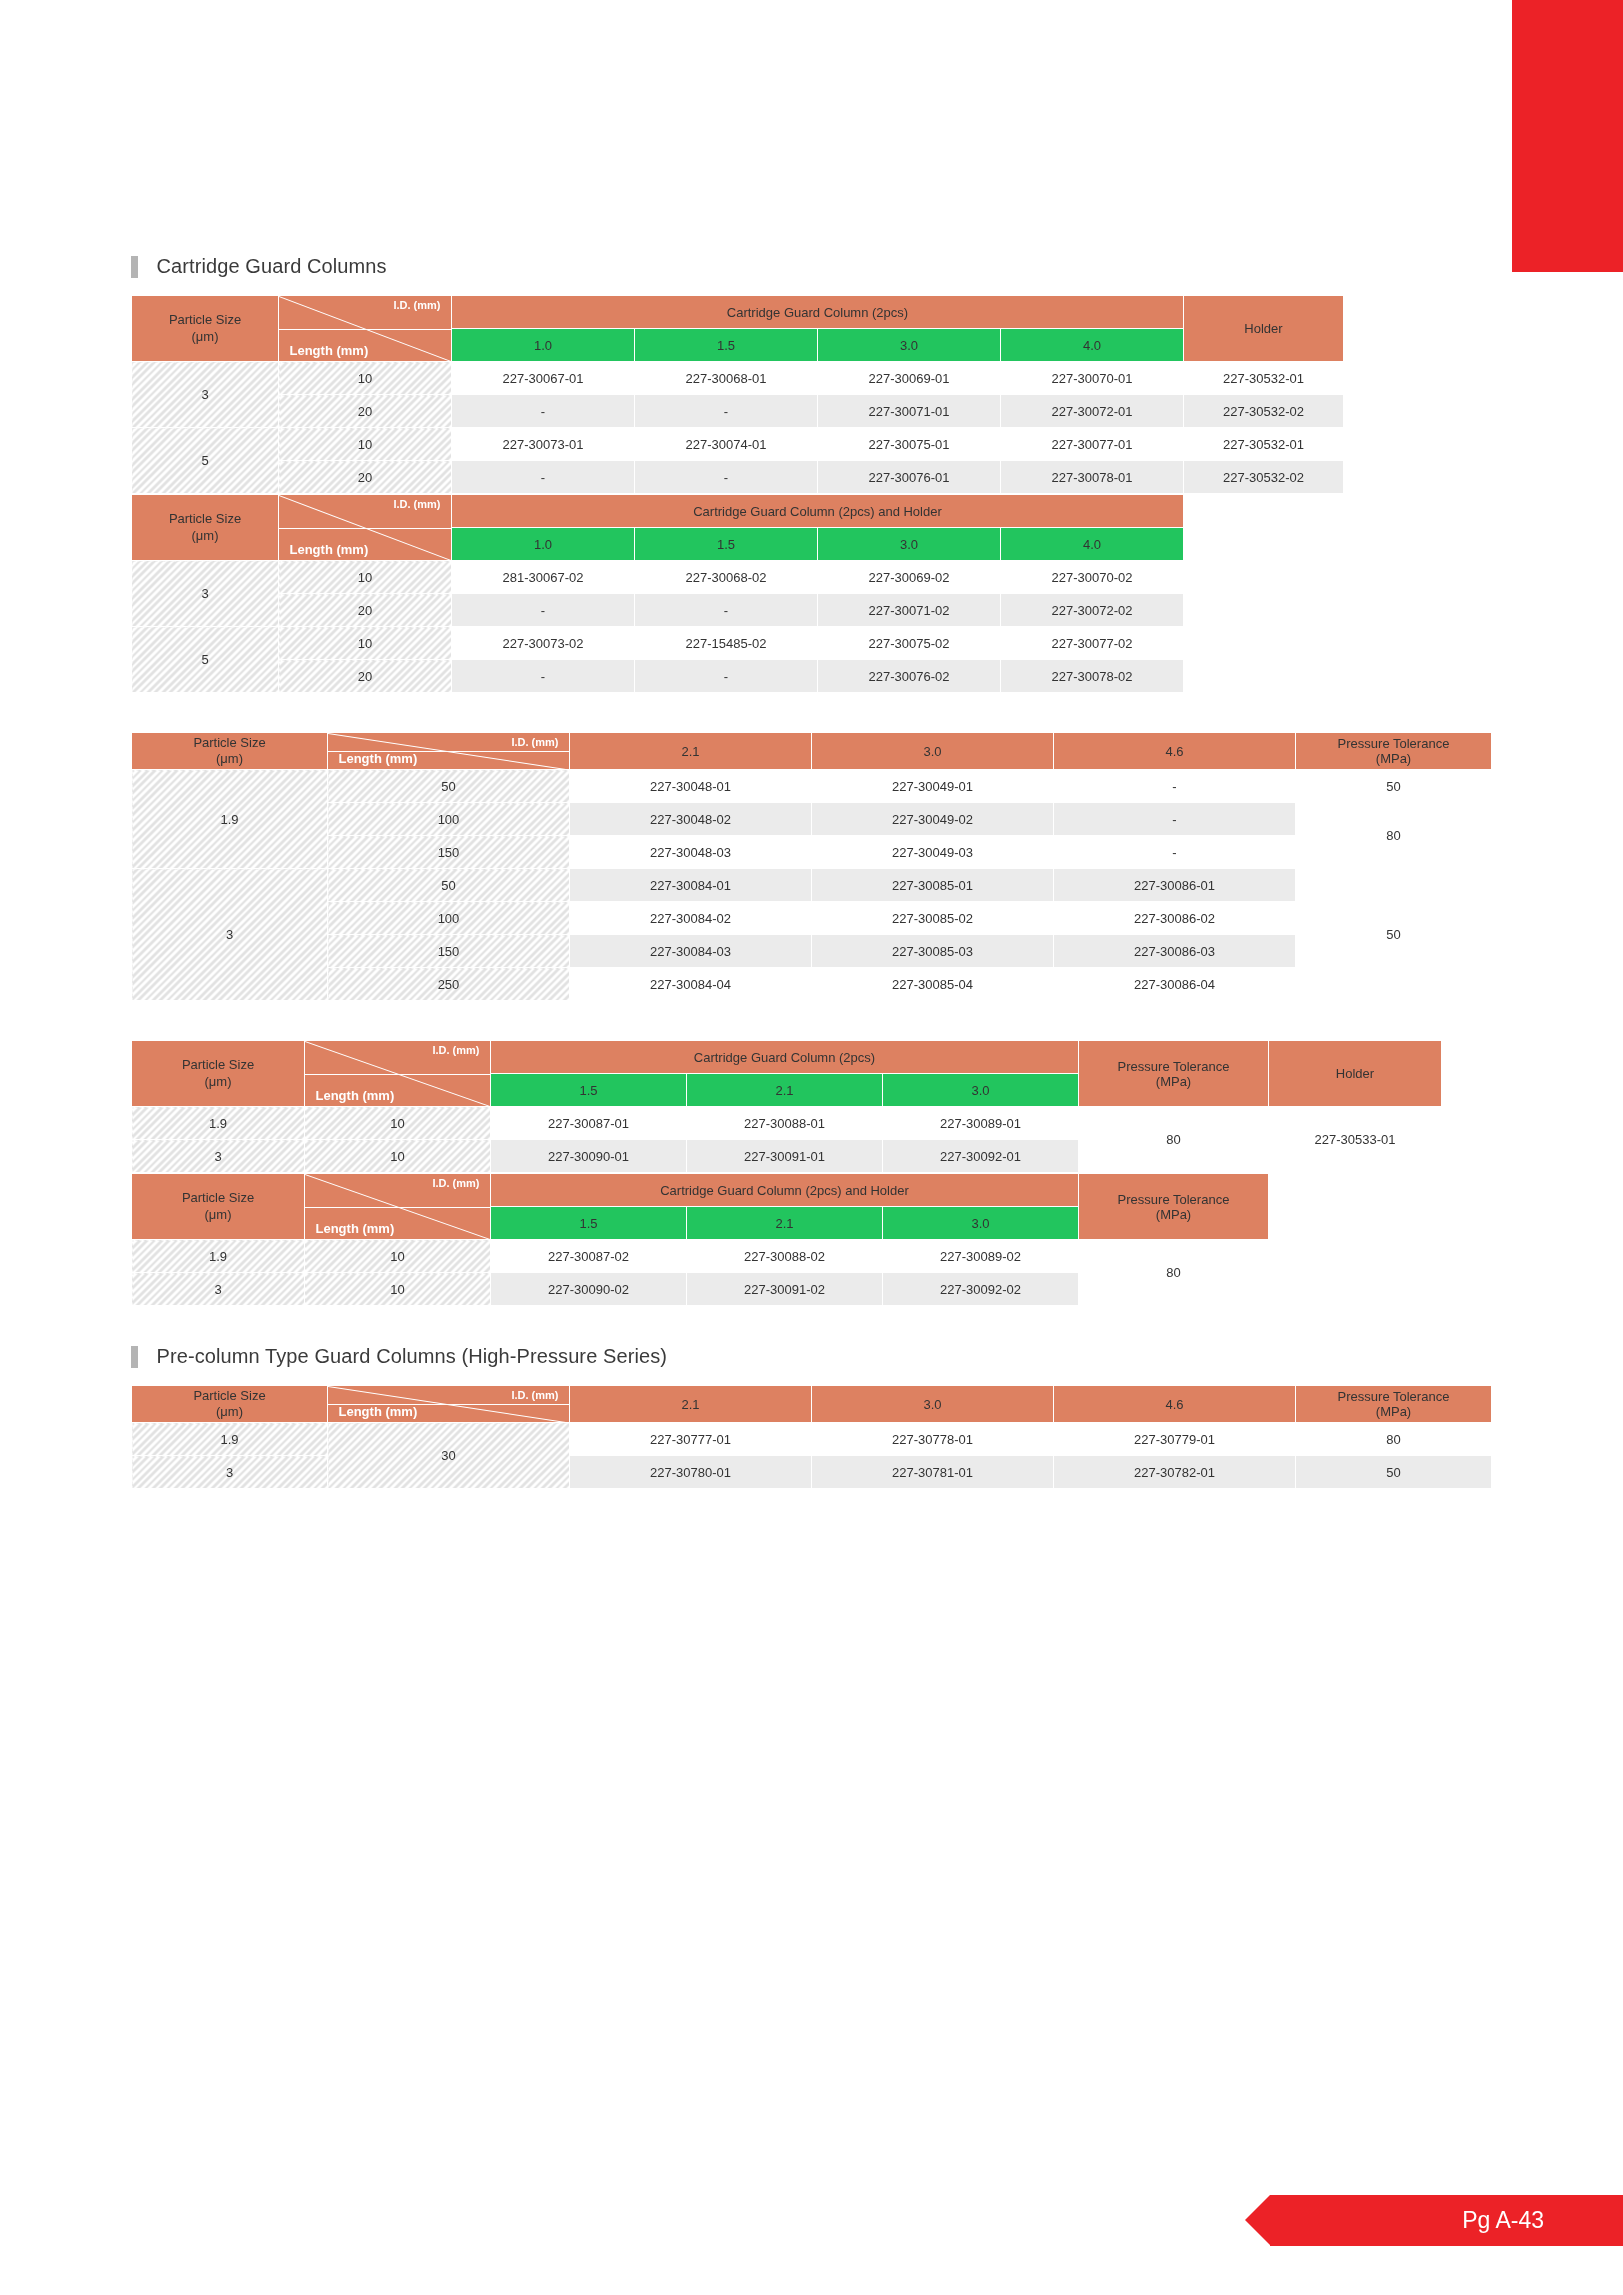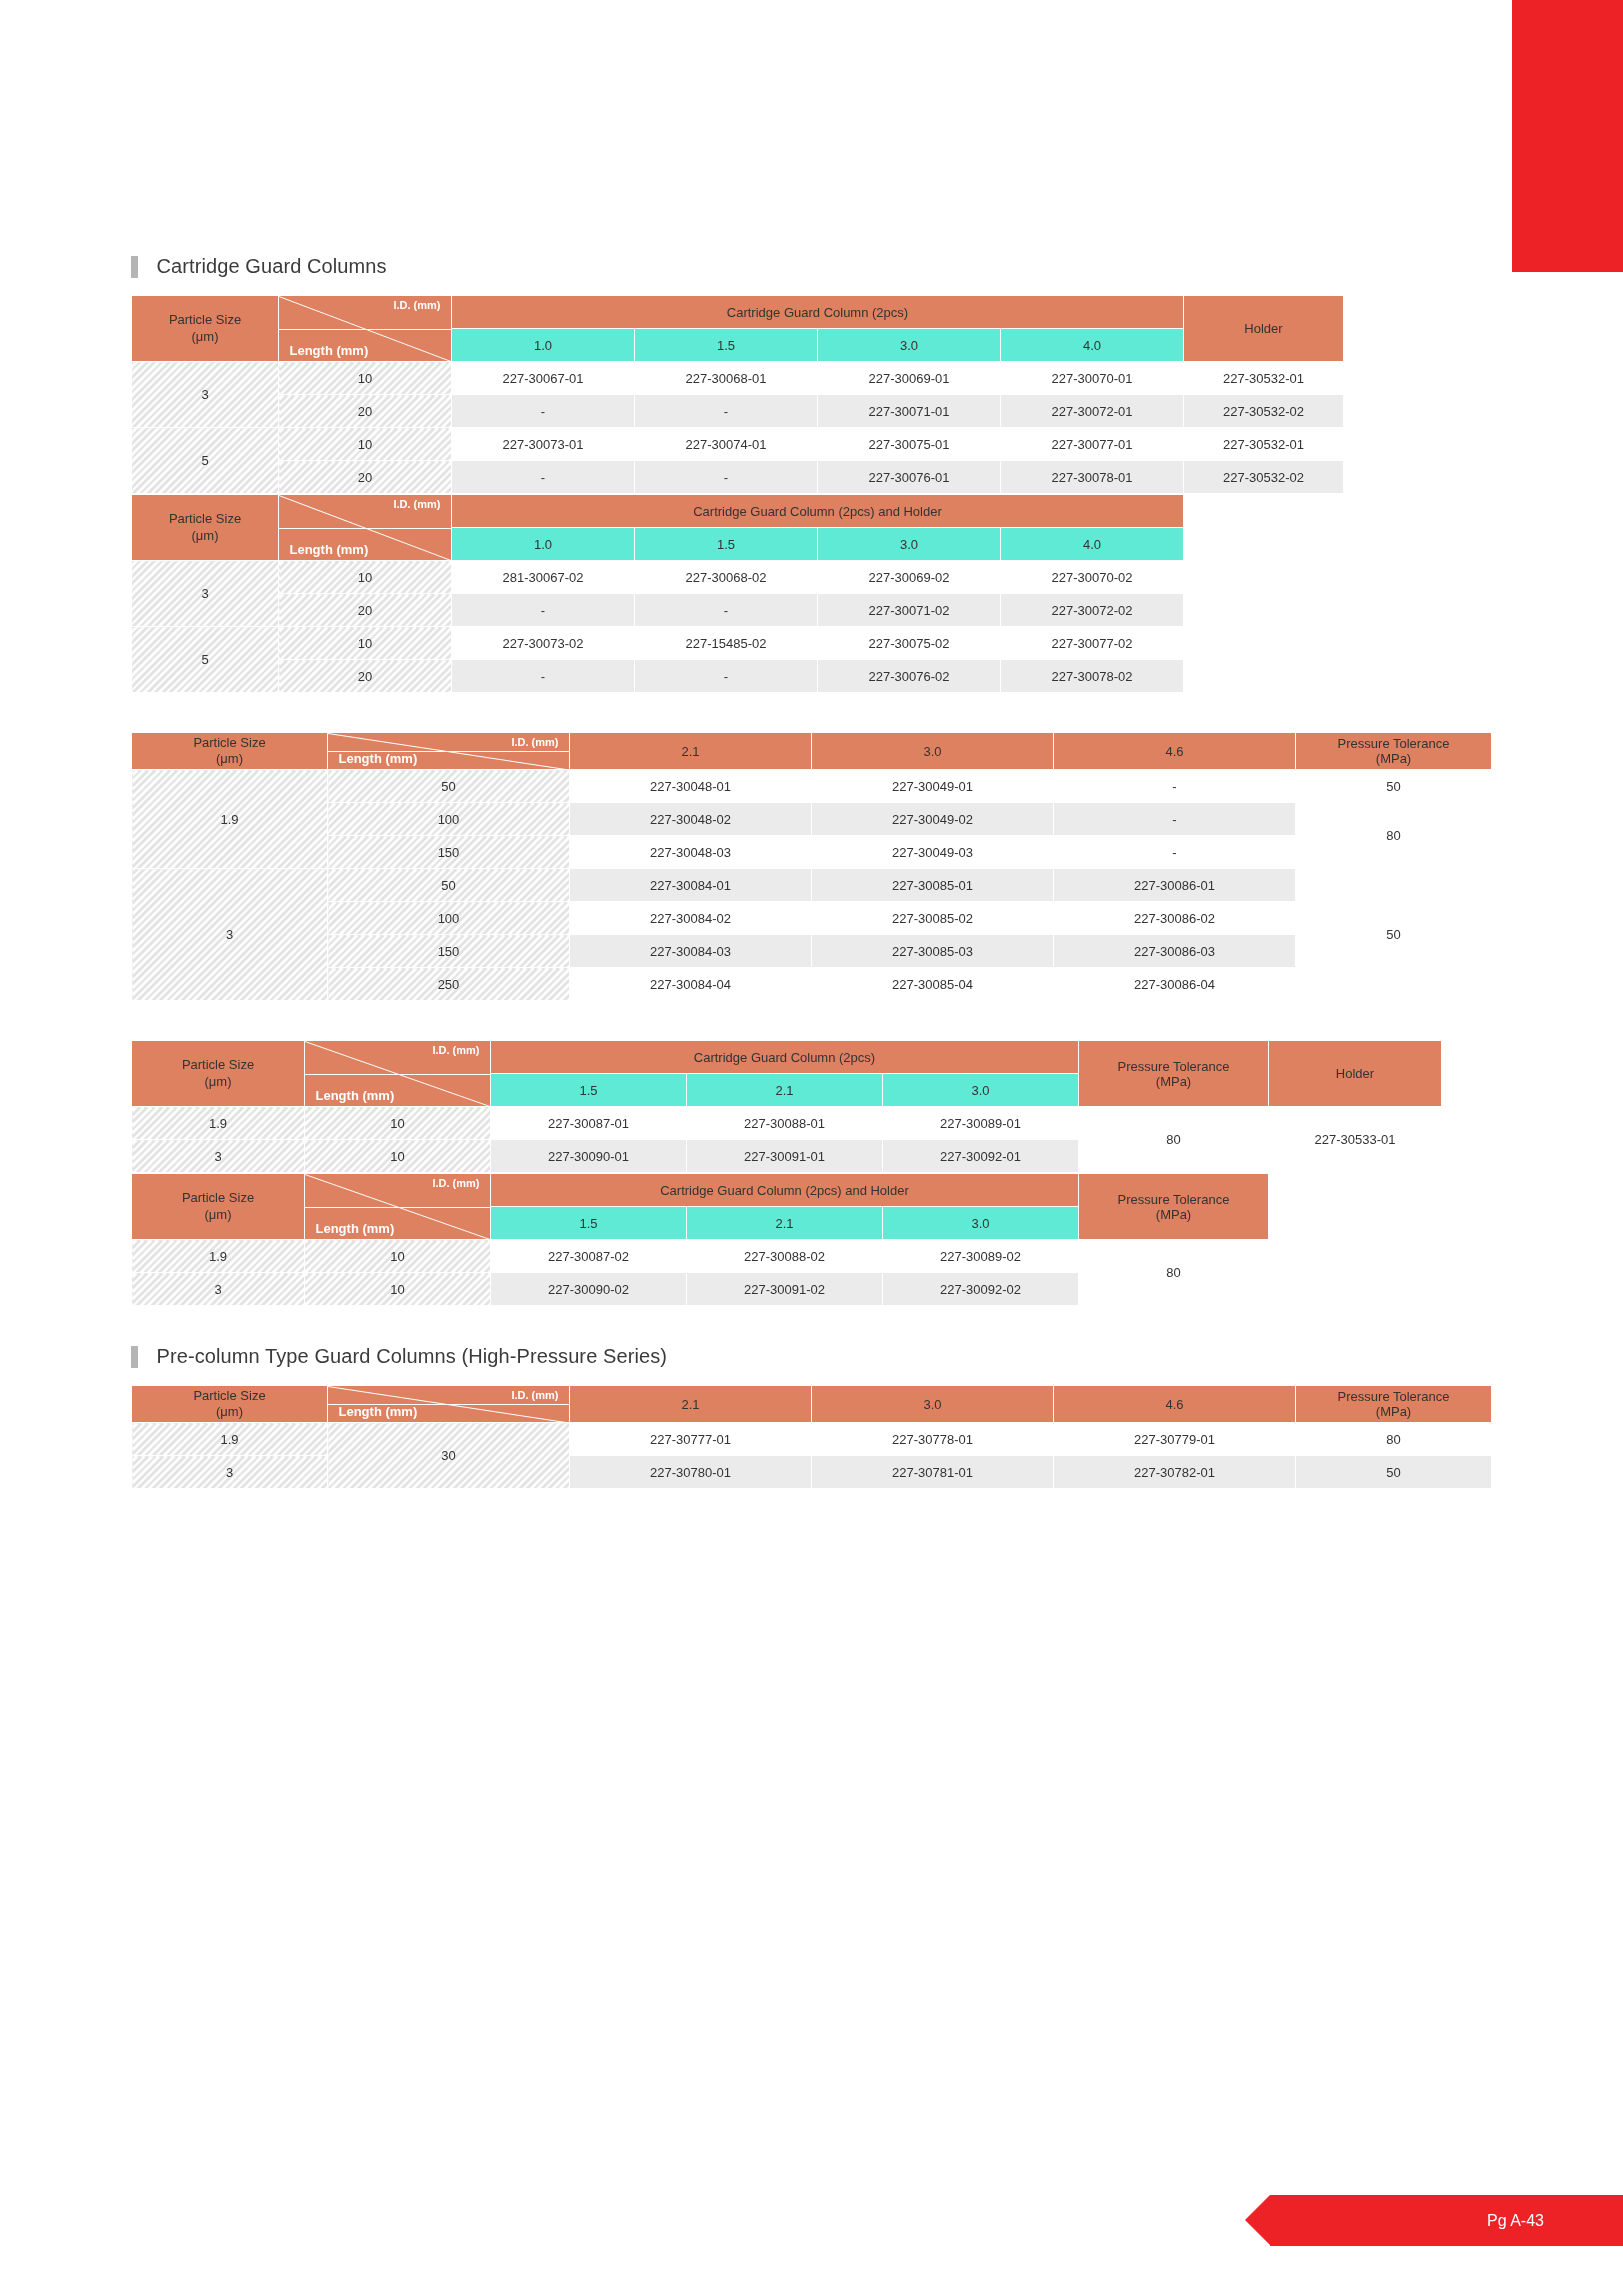--- a/index.html
+++ b/index.html
@@ -60,21 +60,21 @@
   }
   
   .hd {
     background: #dd8161;
     color: #ffffff;
     font-size: 13px;
     font-weight: bold;
     border: 0.7px solid #ffffff;
   }
   .hd2 {
-    background: #5eead4;
+    background: #22c55e;
     color: #ffffff;
     font-size: 13px;
     font-weight: bold;
   }
   
   .c-white { background: #ffffff; border:0.7px solid #d8d8d8; }
   .c-grey  { background: #ebebeb; border:0.7px solid #d8d8d8; }
 
   
   .hatch {
@@ -144,21 +144,21 @@
 
   
   .footer {
     position: absolute;
     right: 0;
     bottom: 49px;
     width: 353px;
     height: 51px;
     background: #ec2227;
     color: #ffffff;
-    font-size: 16px;
+    font-size: 23px;
     display: flex;
     align-items: center;
     justify-content: flex-end;
     padding-right: 79px;
   }
   .footer:before {
     content: "";
     position: absolute;
     left: -25.5px; top: 0;
     width: 0; height: 0;

